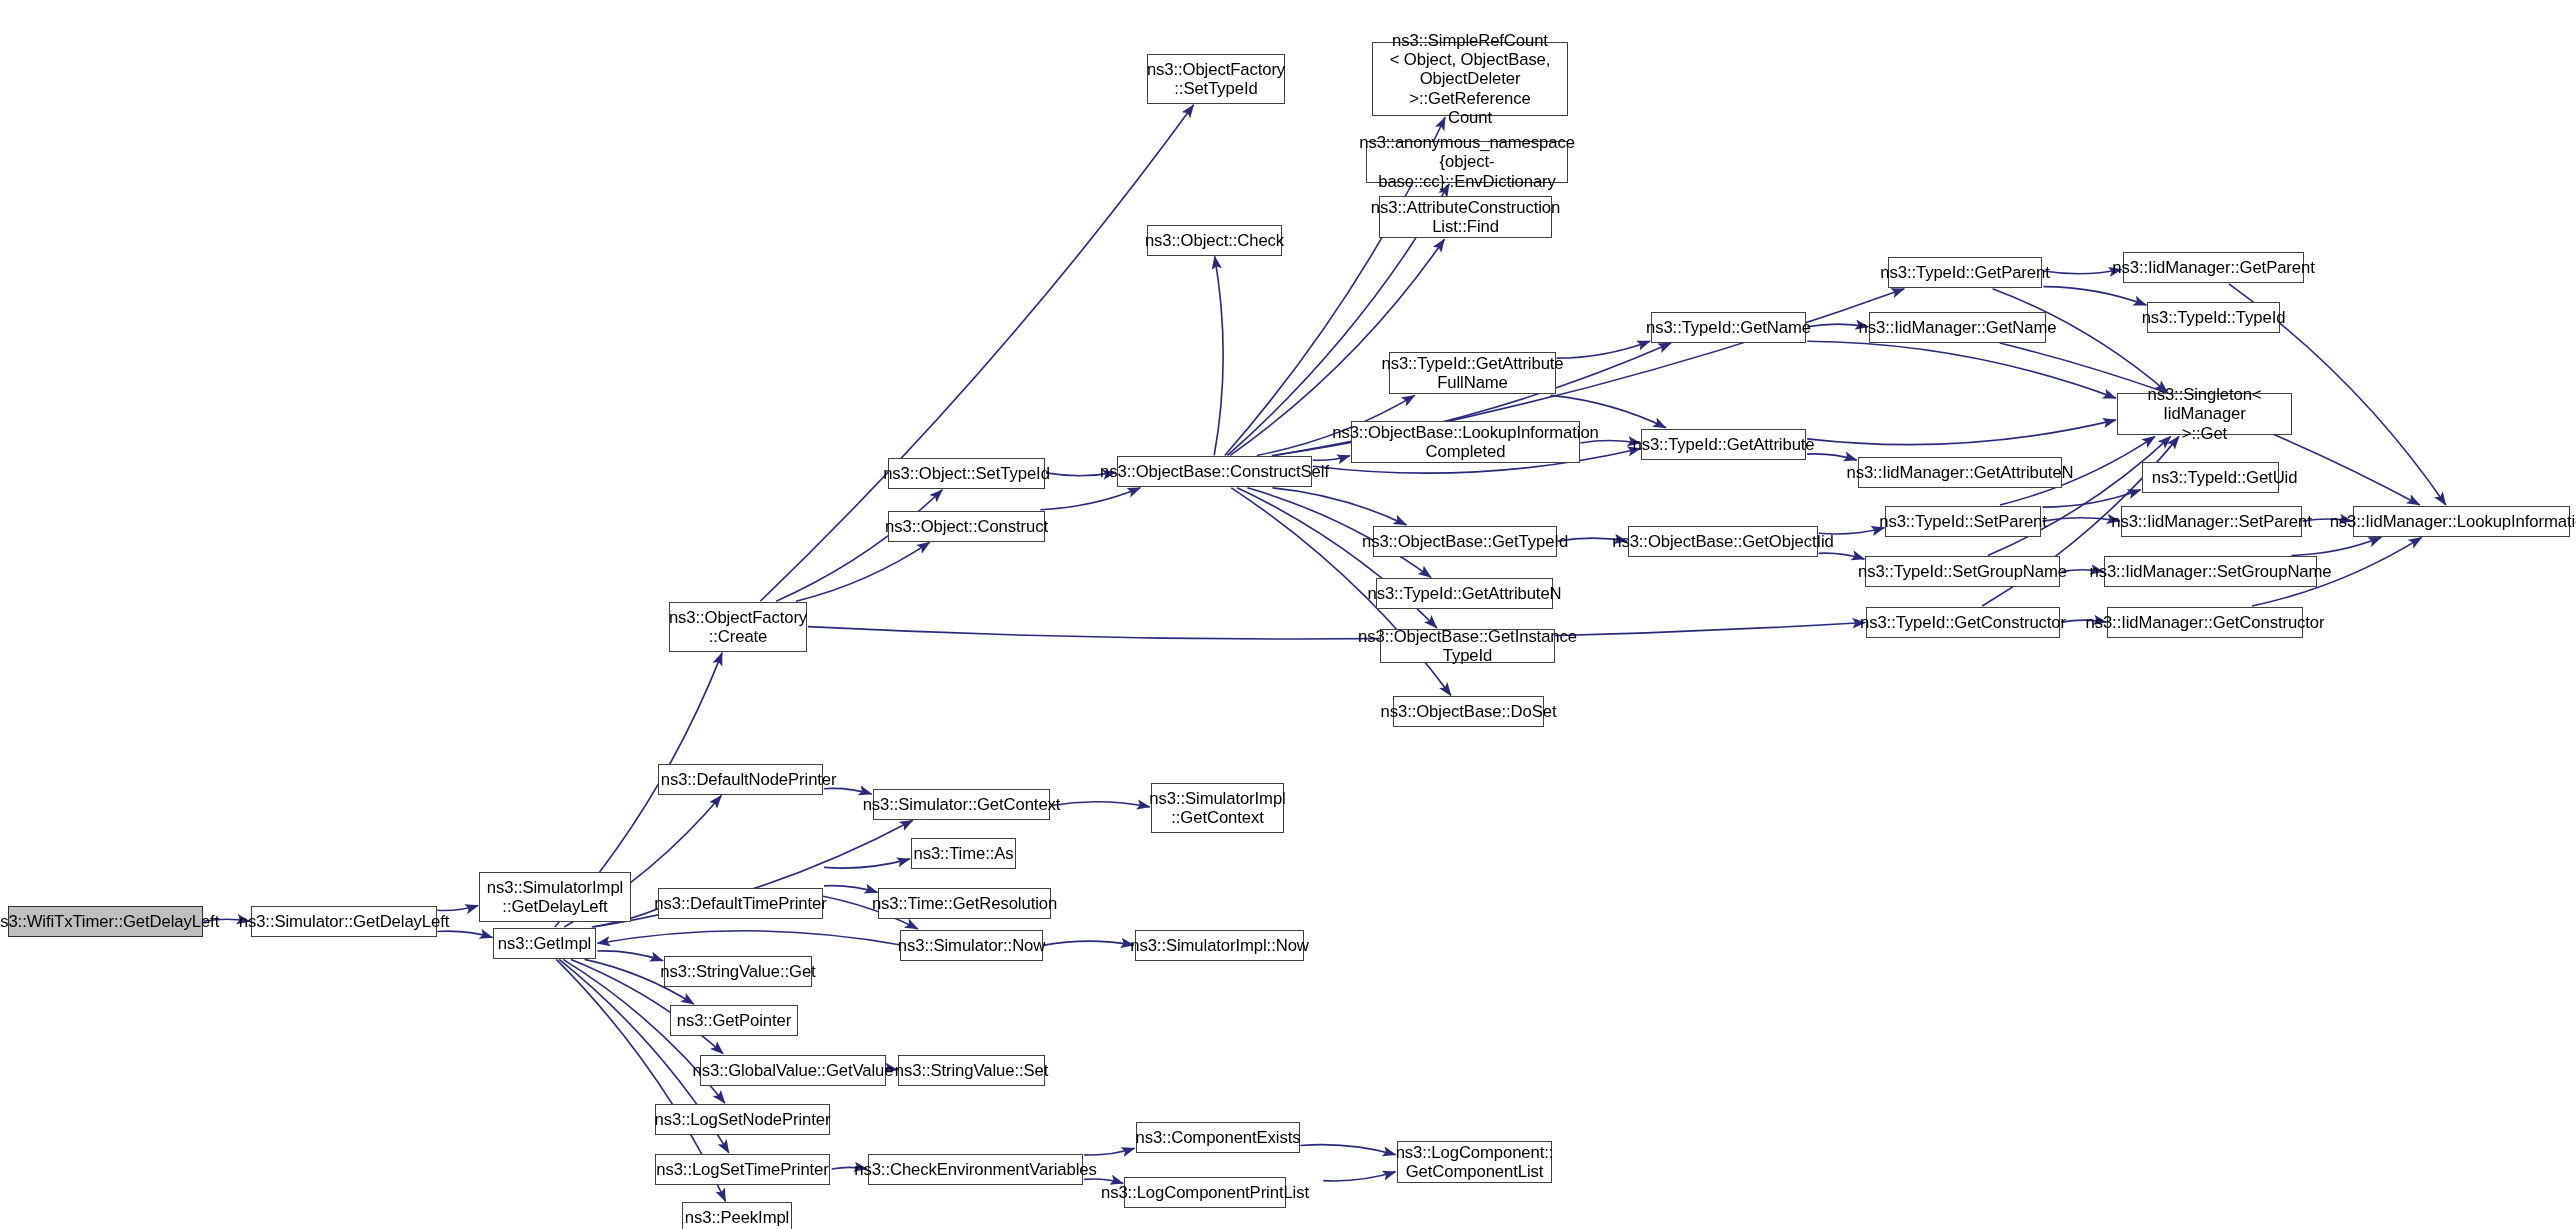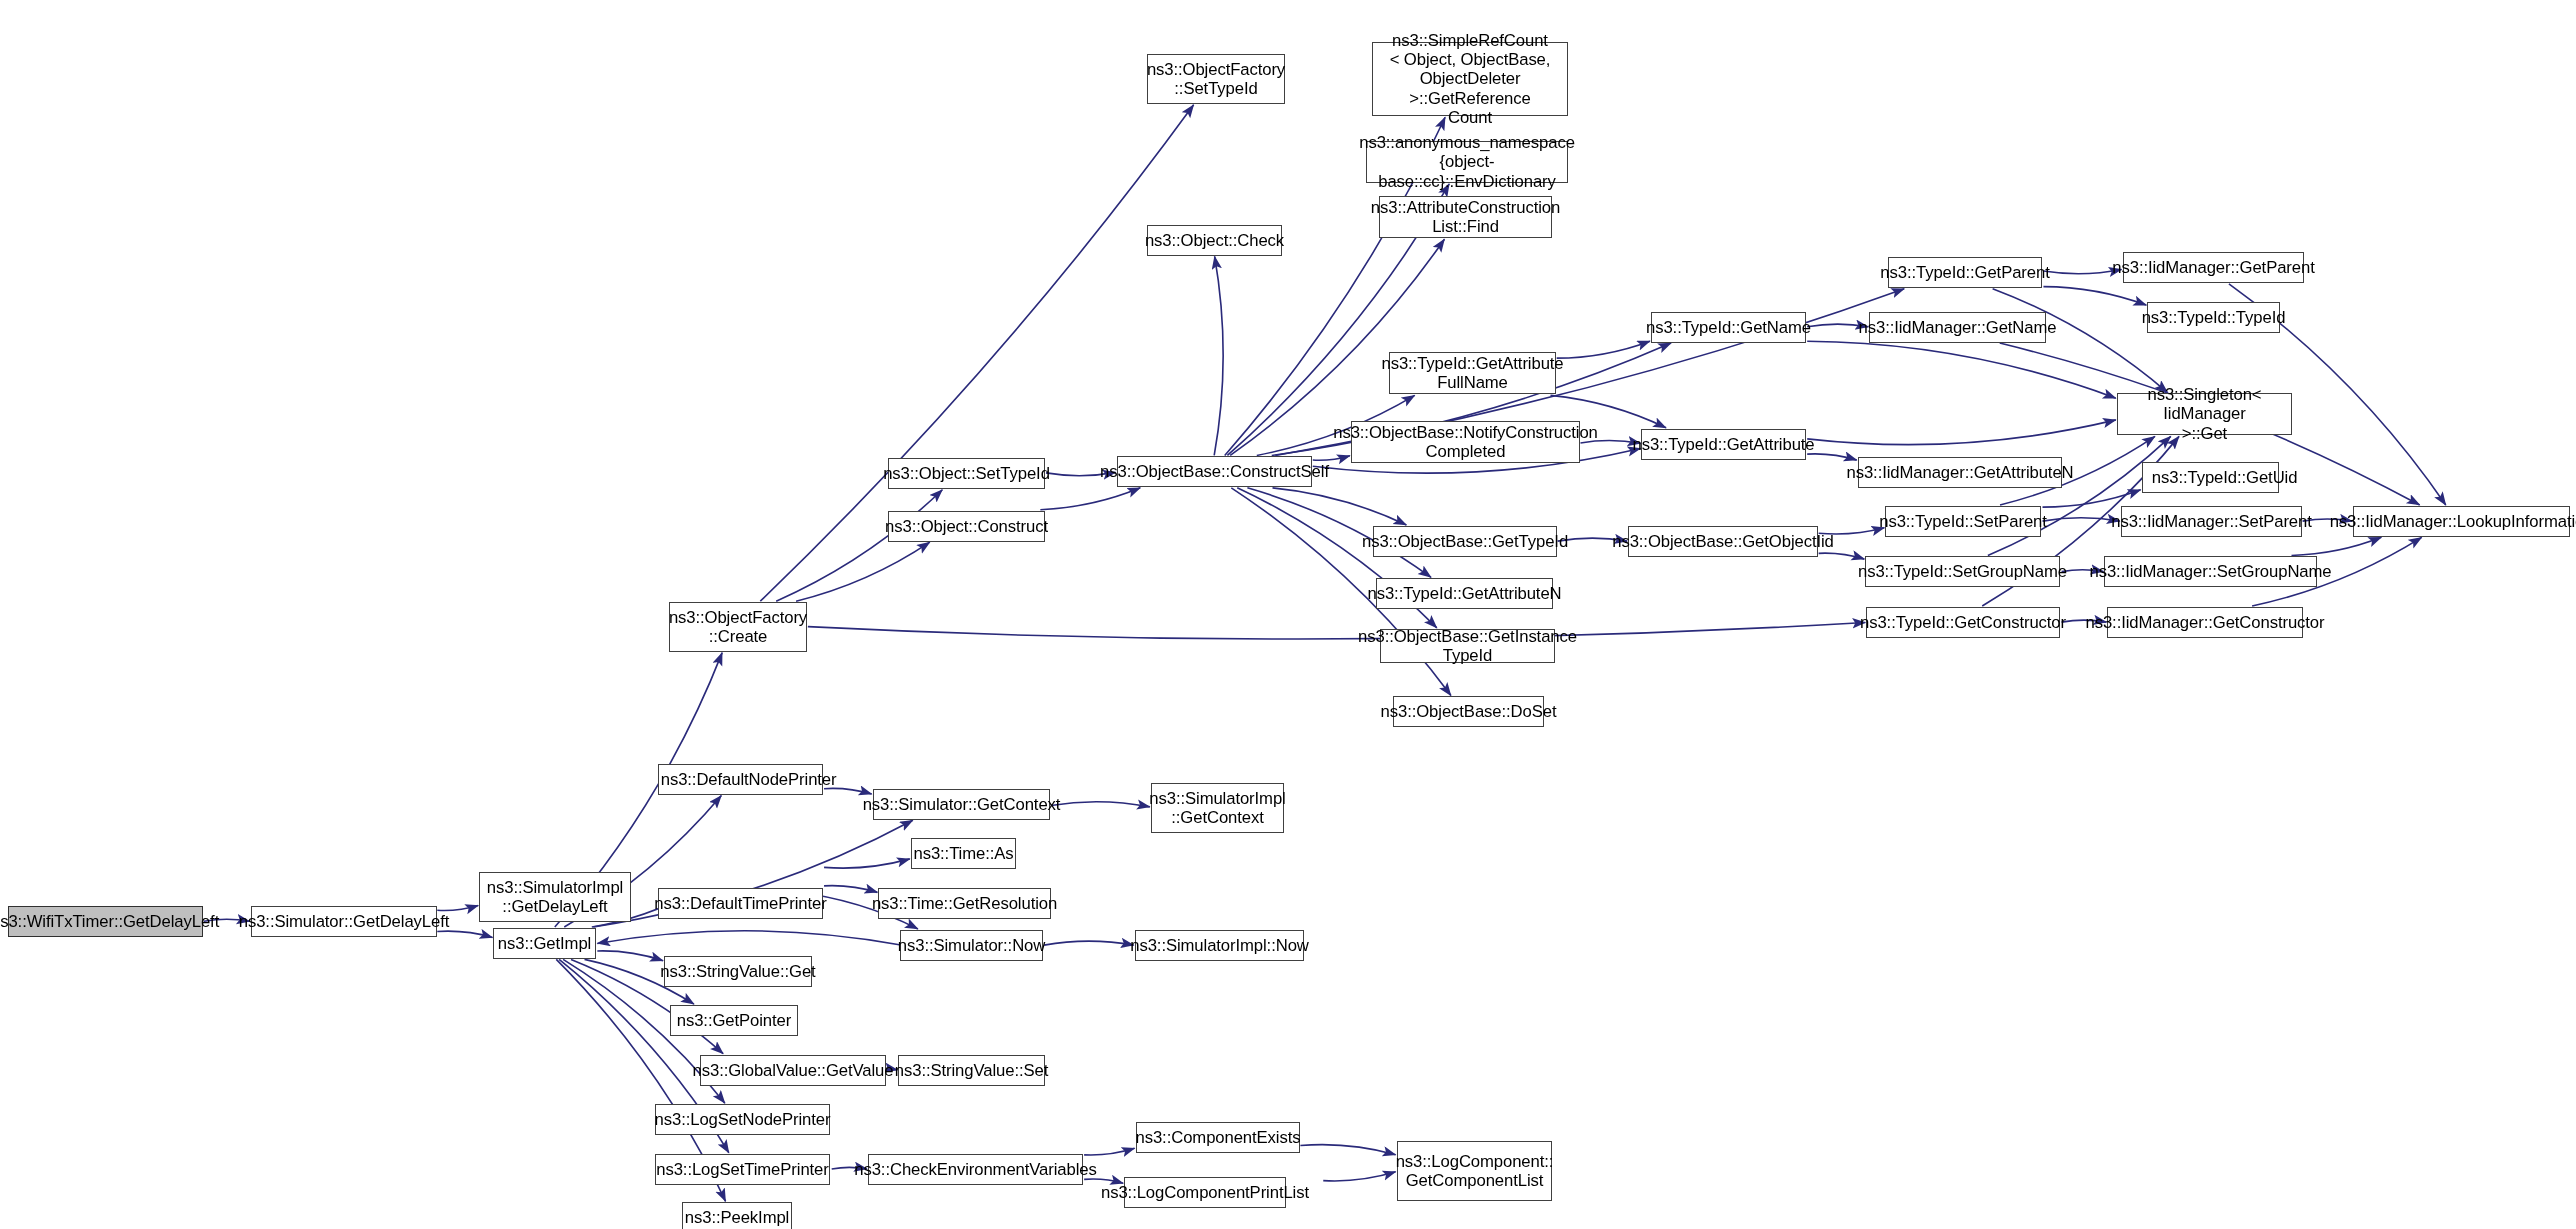--- a/index.html
+++ b/index.html
@@ -113,21 +113,21 @@
 &lt; Object, ObjectBase,
  ObjectDeleter &gt;::GetReference
 Count</div>
       <div class="node" style="left: 1366px; top: 141px; width: 202px; height: 42px;">ns3::anonymous_namespace
 {object-base::cc}::EnvDictionary</div>
       <div class="node" style="left: 1379px; top: 196px; width: 173px; height: 42px;">ns3::AttributeConstruction
 List::Find</div>
       <div class="node" style="left: 1117px; top: 456px; width: 195px; height: 30.5px;">ns3::ObjectBase::ConstructSelf</div>
       <div class="node" style="left: 1389px; top: 352px; width: 167px; height: 42px;">ns3::TypeId::GetAttribute
 FullName</div>
-      <div class="node" style="left: 1351px; top: 421px; width: 229px; height: 42px;">ns3::ObjectBase::NotifyConstruction
+      <div class="node" style="left: 1351px; top: 421px; width: 229px; height: 42px;">ns3::ObjectBase::LookupInformation
 Completed</div>
       <div class="node" style="left: 1373px; top: 526px; width: 184px; height: 30.5px;">ns3::ObjectBase::GetTypeId</div>
       <div class="node" style="left: 1376px; top: 578px; width: 177px; height: 30.5px;">ns3::TypeId::GetAttributeN</div>
       <div class="node" style="left: 1380px; top: 629px; width: 175px; height: 34px;">ns3::ObjectBase::GetInstance
 TypeId</div>
       <div class="node" style="left: 1393px; top: 696px; width: 151px; height: 30.5px;">ns3::ObjectBase::DoSet</div>
       <div class="node" style="left: 1651px; top: 312px; width: 155px; height: 30.5px;">ns3::TypeId::GetName</div>
       <div class="node" style="left: 1641px; top: 429px; width: 165px; height: 30.5px;">ns3::TypeId::GetAttribute</div>
       <div class="node" style="left: 1628px; top: 526px; width: 190px; height: 30.5px;">ns3::ObjectBase::GetObjectIid</div>
       <div class="node" style="left: 1888px; top: 257px; width: 154px; height: 30.5px;">ns3::TypeId::GetParent</div>
@@ -156,18 +156,18 @@
       <div class="node" style="left: 1135px; top: 930px; width: 169px; height: 30.5px;">ns3::SimulatorImpl::Now</div>
       <div class="node" style="left: 664px; top: 956px; width: 148px; height: 30.5px;">ns3::StringValue::Get</div>
       <div class="node" style="left: 670px; top: 1005px; width: 128px; height: 30.5px;">ns3::GetPointer</div>
       <div class="node" style="left: 656px; top: 1055px; width: 186px; height: 30.5px; margin-left: 44px;">ns3::GlobalValue::GetValue</div>
       <div class="node" style="left: 898px; top: 1055px; width: 147px; height: 30.5px;">ns3::StringValue::Set</div>
       <div class="node" style="left: 655px; top: 1104px; width: 175px; height: 30.5px;">ns3::LogSetNodePrinter</div>
       <div class="node" style="left: 655px; top: 1154px; width: 175px; height: 30.5px;">ns3::LogSetTimePrinter</div>
       <div class="node" style="left: 868px; top: 1154px; width: 215px; height: 30.5px;">ns3::CheckEnvironmentVariables</div>
       <div class="node" style="left: 1136px; top: 1122px; width: 164px; height: 30.5px;">ns3::ComponentExists</div>
       <div class="node" style="left: 1124px; top: 1177px; width: 162px; height: 30.5px;">ns3::LogComponentPrintList</div>
-      <div class="node" style="left: 1397px; top: 1141px; width: 155px; height: 60px;">ns3::LogComponent::
+      <div class="node" style="left: 1397px; top: 1141px; width: 155px; height: 42px;">ns3::LogComponent::
 GetComponentList</div>
       <div class="node" style="left: 682px; top: 1202px; width: 110px; height: 30.5px;">ns3::PeekImpl</div>
     </div>
 </div>
 
 
 </body></html>

